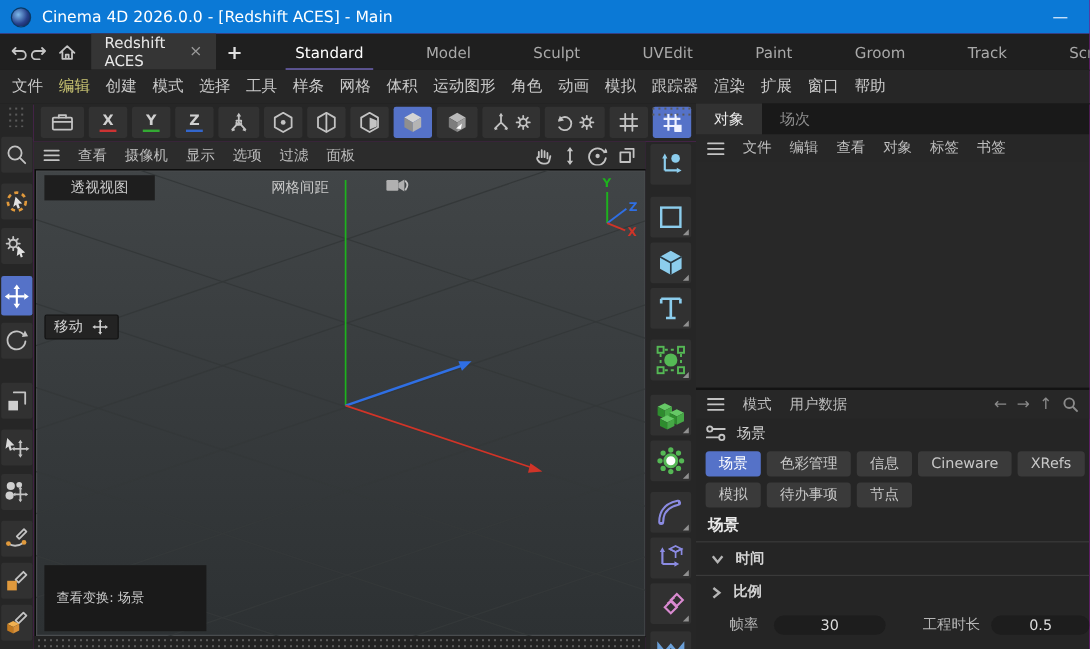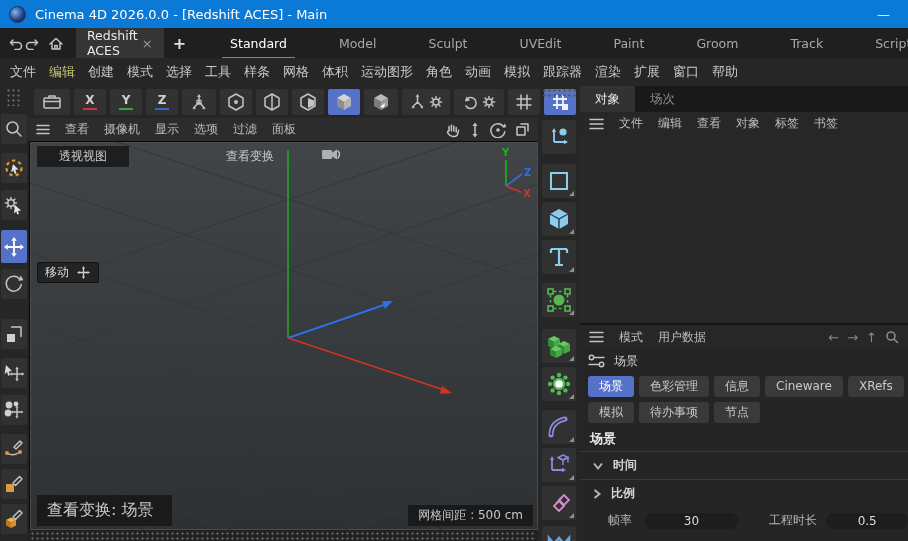--- a/index.html
+++ b/index.html
@@ -9,21 +9,21 @@
 .st{stroke:#c3c3c3;fill:none;stroke-width:1.5;stroke-linecap:round;stroke-linejoin:round}
 .fl{fill:#c3c3c3;stroke:none}
 .dots{background-image:radial-gradient(#5a5a5a 1px,transparent 1.2px);background-size:5px 5px}
 
 #titlebar{position:absolute;left:0;top:0;width:908px;height:28px;background:#0b79d6;display:flex;align-items:center;color:#fff;font-size:13px}
 .c4dlogo{width:15px;height:15px;border-radius:50%;margin:0 9px;background:radial-gradient(circle at 35% 35%,#7db9ea 0%,#27418c 55%,#0c1742 100%);border:1px solid #0a3a66}
 #titlebar .min{margin-left:auto;margin-right:18px;font-size:13px;color:#eaf4ff}
 
 #layoutbar{position:absolute;left:0;top:28px;width:908px;height:30px;background:#1f1f1f;display:flex;align-items:center;border-bottom:1px solid #141414}
 .hbtn{width:22px;text-align:center;color:#9a9a9a}
-.wstab{height:30px;background:#353535;display:flex;align-items:center;gap:4px;padding:0 11px;margin-left:12px;color:#e9e9e9;font-size:12.5px}
+.wstab{height:30px;background:#353535;display:flex;align-items:center;gap:20px;padding:0 11px;margin-left:12px;color:#e9e9e9;font-size:12.5px}
 .wstab .x{color:#9a9a9a;font-size:13px}
 .plus{color:#e0e0e0;font-size:16px;font-weight:bold;margin:0 0 0 9px}
 #ltabs{display:flex;margin-left:40px;gap:44px}
 .ltab{position:relative;color:#a9a9a9;font-size:12.5px;padding:6px 4px;cursor:default}
 .ltab.active{color:#fff}
 .ltab.active:after{content:"";position:absolute;left:-4px;right:-4px;bottom:-3px;height:3px;background:#8073d8}
 
 #menubar{position:absolute;left:0;top:58px;width:908px;height:28px;background:#262626;display:flex;align-items:center;gap:13px;padding-left:10px;border-bottom:1px solid #1a1a1a}
 .mitem{color:#c9c9c9;font-size:13px}
 .mitem.hl{color:#c9c472}
@@ -42,21 +42,21 @@
 .lbtn.active{background:#5572c8}
 
 #viewport{position:absolute;left:28px;top:118px;width:510px;height:423px;background:#222}
 #vpmenu{height:23px;background:#2c2c2c;display:flex;align-items:center;gap:15px;padding:0 8px;color:#bdbdbd}
 #vpmenu .right{margin-left:auto;display:flex;gap:9px;align-items:center}
 #canvas{position:absolute;left:1px;top:23px;width:508px;height:388px;background:linear-gradient(#414547,#2d3133);border:1px solid #0a0a0a;box-shadow:inset 0 0 0 1px #4a4d4f}
 .vlabel{position:absolute;left:7px;top:4px;background:#1e1e1e;color:#c9c9c9;padding:2px 22px;font-size:12px}
 .camlabel{position:absolute;left:196px;top:6px;color:#c9c9c9;font-size:12px}
 .camicon{position:absolute;left:290px;top:5px}
 .tooltip{position:absolute;left:7px;top:120px;background:#232323;border:1px solid #121212;border-radius:2px;color:#d8d8d8;padding:1px 7px;display:flex;align-items:center;gap:7px;font-size:12px}
-.statL{position:absolute;left:7px;bottom:4px;background:#1a1a1a;color:#c9c9c9;padding:5px 10px;min-width:115px;font-size:16px}
+.statL{position:absolute;left:7px;bottom:4px;background:#1a1a1a;color:#c9c9c9;padding:20px 10px;min-width:115px;font-size:11px}
 .statR{position:absolute;right:5px;bottom:4px;background:#1a1a1a;color:#c9c9c9;padding:2px 10px;font-size:12px}
 #gizmo{position:absolute;right:6px;top:4px}
 #vpdots{position:absolute;left:0;top:412px;width:510px;height:11px;background:#222}
 
 #righttools{position:absolute;left:538px;top:118px;width:42px;height:423px;background:#262626;display:flex;flex-direction:column;align-items:center;overflow:hidden}
 .rbtn{width:34px;height:34px;background:#313131;border-radius:2px;display:flex;align-items:center;justify-content:center;position:relative;flex:none}
 .corner:after{content:"";position:absolute;right:2px;bottom:2px;border-left:5px solid transparent;border-bottom:5px solid #909090}
 #tooldots{position:absolute;left:542px;top:88px;width:36px;height:10px}
 
 #rightpanel{position:absolute;left:580px;top:86px;width:328px;height:455px;background:#252525;overflow:hidden}
@@ -375,21 +375,21 @@
           <line x1="0" y1="251" x2="508" y2="420"></line>
             <line x1="0" y1="321" x2="508" y2="490"></line>
         </g>
         <line x1="258" y1="196" x2="258" y2="8" stroke="#1db31d" stroke-width="1.4"></line>
         <line x1="258" y1="196" x2="354" y2="163" stroke="#2f6fe4" stroke-width="2"></line>
         <polygon points="363,159 352,159 355,167" fill="#2f6fe4"></polygon>
         <line x1="258" y1="196" x2="414" y2="248" stroke="#d03428" stroke-width="1.4"></line>
         <polygon points="422,251 412,244 410,252" fill="#d03428"></polygon>
       </svg>
       <div class="vlabel">透视视图</div>
-      <div class="camlabel">查看变换</div>
+      <div class="camlabel">网格间距</div>
       <span class="camicon">
           <svg width="22" height="15">
             <rect x="2" y="3" width="10" height="9" rx="1" fill="#b0b0b0"></rect>
             <path d="M12 5.5 L17 2.5 V12.5 L12 9.5 Z" fill="#b0b0b0"></path>
             <path class="st" d="M18 4 q3 3 0 7" stroke-width="1.3"></path>
           </svg>
         </span>
       <svg id="gizmo" width="44" height="52">
         <line x1="18" y1="40" x2="18" y2="14" stroke="#1db31d" stroke-width="1.6"></line>
         <line x1="18" y1="40" x2="34" y2="28" stroke="#2f6fe4" stroke-width="1.6"></line>
@@ -399,21 +399,20 @@
         <text x="35" y="51" fill="#d03428" font-size="10" font-weight="bold">X</text>
       </svg>
       <div class="tooltip">
         <span>移动</span>
         <svg width="15" height="15">
             <path d="M7.5 3 V12 M3 7.5 H12" stroke="#cfcfcf" stroke-width="1.3" fill="none"></path>
             <path d="M7.5 1 L5.9 3.4 H9.1 Z M7.5 14 L5.9 11.6 H9.1 Z M1 7.5 L3.4 5.9 V9.1 Z M14 7.5 L11.6 5.9 V9.1 Z" fill="#cfcfcf"></path>
           </svg>
       </div>
       <div class="statL">查看变换: 场景</div>
-      <div class="statR">网格间距 : 500 cm</div>
     </div>
     <div id="vpdots">
         <div class="dots" style="width:506px;height:9px;margin:1px 2px"></div>
       </div>
   </div>
 
   <div id="righttools">
     <div class="rbtn" style="margin-top:2px">
         <svg width="24" height="24">
           <path d="M7 17 V6 M7 17 H18" stroke="#8ccded" stroke-width="1.8" fill="none"></path>

